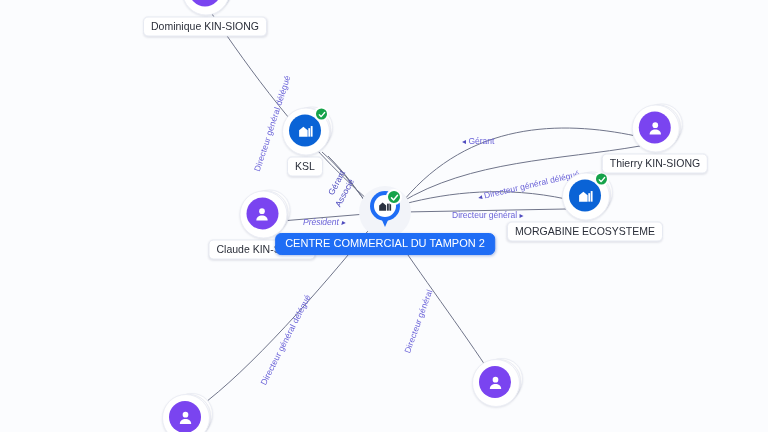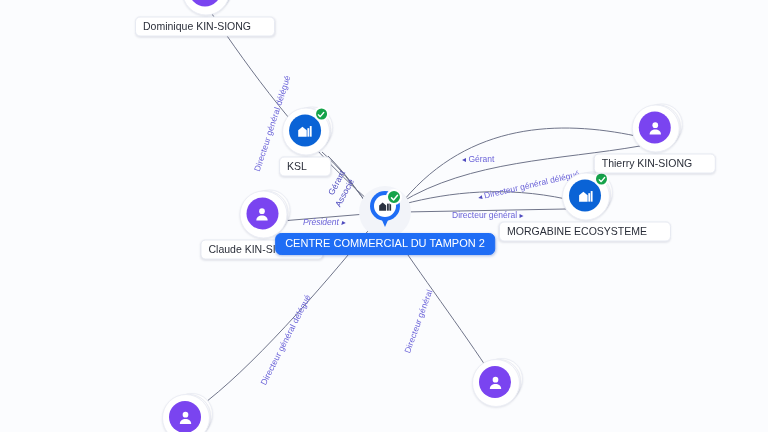--- a/index.html
+++ b/index.html
@@ -77,21 +77,21 @@
     display: flex;
     align-items: center;
     justify-content: center;
     box-sizing: border-box;
   }
   .badge svg { display: block; }
 
   
   .node-label {
     margin-top: 3px;
-    padding: 2px 23px 3px 7px;
+    padding: 2px 7px 3px 7px;
     background: #ffffff;
     border: 1px solid #e7eaf2;
     border-radius: 5px;
     font-size: 10.5px;
     line-height: 13px;
     color: #2b2f3a;
     white-space: nowrap;
     box-shadow: 0 1px 2px rgba(30, 40, 80, .10);
   }
   .node-label.selected {
@@ -221,21 +221,21 @@
       <path d="M 281 221 L 366 214"></path>
 
       <path d="M 198 408 C 250 370, 320 290, 372 226"></path>
 
       <path d="M 487 368 C 455 320, 410 260, 390 228"></path>
     </g>
   </svg>
 
   <div class="edge-label" style="left:277px; top:120px; transform: rotate(-72deg) translate(-50%,-50%);">Directeur général délégué</div>
 
-  <div style="position:absolute; left:462px; top:136px; font-size:8.5px; color:#6b63d8; white-space:nowrap;margin-top:18px;">
+  <div style="position:absolute; left:462px; top:136px; font-size:8.5px; color:#6b63d8; white-space:nowrap;">
     <span class="arrow">◂</span>
     <span>Gérant</span>
   </div>
 
   <div class="edge-label dark" style="left:341px; top:180px; transform: rotate(-62deg) translate(-50%,-50%);">Gérant</div>
 
   <div class="edge-label dark" style="left:349px; top:190px; transform: rotate(-62deg) translate(-50%,-50%);">Associé</div>
 
   <div style="position:absolute; left:478px; top:192px; font-size:8.5px; color:#6b63d8; white-space:nowrap;
               transform: rotate(-13deg); transform-origin:left center;">

